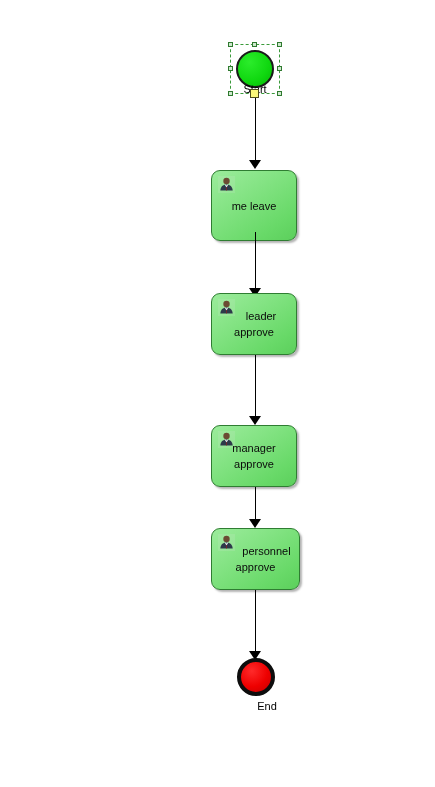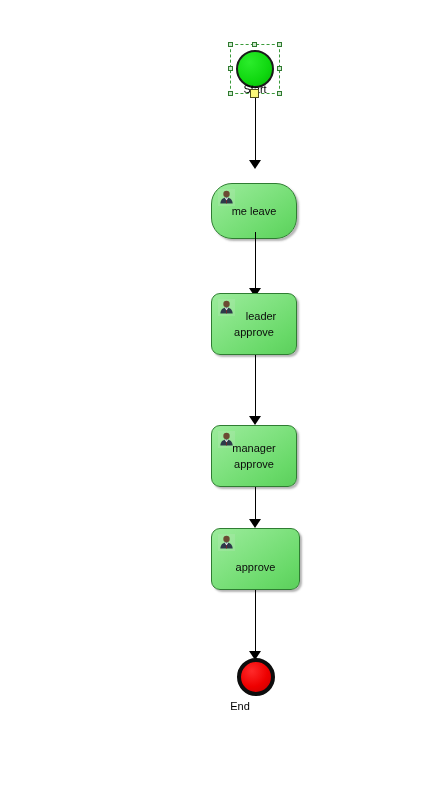--- a/index.html
+++ b/index.html
@@ -127,21 +127,21 @@
   <div class="handle" style="left:277px; top:91px;"></div>
 
   <div class="event-start" style="left:236px; top:50px;"></div>
   <div class="event-label" style="left:215px; top:83px; width:80px;">Start</div>
 
   <div class="drag-marker" style="left:250px; top:89px;"></div>
 
   <div class="connector" style="left:255px; top:98px; height:63px;"></div>
   <div class="arrowhead" style="left:249px; top:160px;"></div>
 
-  <div class="task" style="left:211px; top:183px; width:86px; height:56px;border-radius:21px;">
+  <div class="task" style="left:211px; top:170px; width:86px; height:71px;">
     <svg class="task-icon" viewBox="0 0 17 17">
       <rect x="0" y="0" width="17" height="17" fill="#bfe9bf" opacity="0.25"></rect>
       <circle cx="8.5" cy="5" r="3.2" fill="#6b4a33"></circle>
       <path d="M8.5 8.4 C4.8 8.4 2.6 10.6 2.3 14.4 L14.7 14.4 C14.4 10.6 12.2 8.4 8.5 8.4 Z" fill="#2d3a4a"></path>
       <path d="M6.7 8.7 L8.5 11.4 L10.3 8.7 L9.4 8.4 L8.5 9.6 L7.6 8.4 Z" fill="#e8e8ec"></path>
       <path d="M8.2 11.0 L8.8 11.0 L8.9 14.4 L8.1 14.4 Z" fill="#8a1f1f"></path>
     </svg>
     <div class="task-label single">me leave</div>
   </div>
 
@@ -179,22 +179,23 @@
   <div class="arrowhead" style="left:249px; top:519px;"></div>
 
   <div class="task" style="left:211px; top:528px; width:89px; height:62px;">
     <svg class="task-icon" viewBox="0 0 17 17">
       <rect x="0" y="0" width="17" height="17" fill="#bfe9bf" opacity="0.25"></rect>
       <circle cx="8.5" cy="5" r="3.2" fill="#6b4a33"></circle>
       <path d="M8.5 8.4 C4.8 8.4 2.6 10.6 2.3 14.4 L14.7 14.4 C14.4 10.6 12.2 8.4 8.5 8.4 Z" fill="#2d3a4a"></path>
       <path d="M6.7 8.7 L8.5 11.4 L10.3 8.7 L9.4 8.4 L8.5 9.6 L7.6 8.4 Z" fill="#e8e8ec"></path>
       <path d="M8.2 11.0 L8.8 11.0 L8.9 14.4 L8.1 14.4 Z" fill="#8a1f1f"></path>
     </svg>
+    <div class="task-label double" style="padding-left:22px;">personnel</div>
     <div class="task-label" style="top:30px;">approve</div>
   </div>
 
   <div class="connector" style="left:255px; top:590px; height:63px;"></div>
   <div class="arrowhead" style="left:249px; top:651px;"></div>
 
   <div class="event-end" style="left:237px; top:658px;"></div>
-  <div class="event-label" style="left:200px; top:700px; width:80px;">End</div>
+  <div class="event-label" style="left:227px; top:700px; width:80px;">End</div>
 
 </div>
 
 </body></html>

